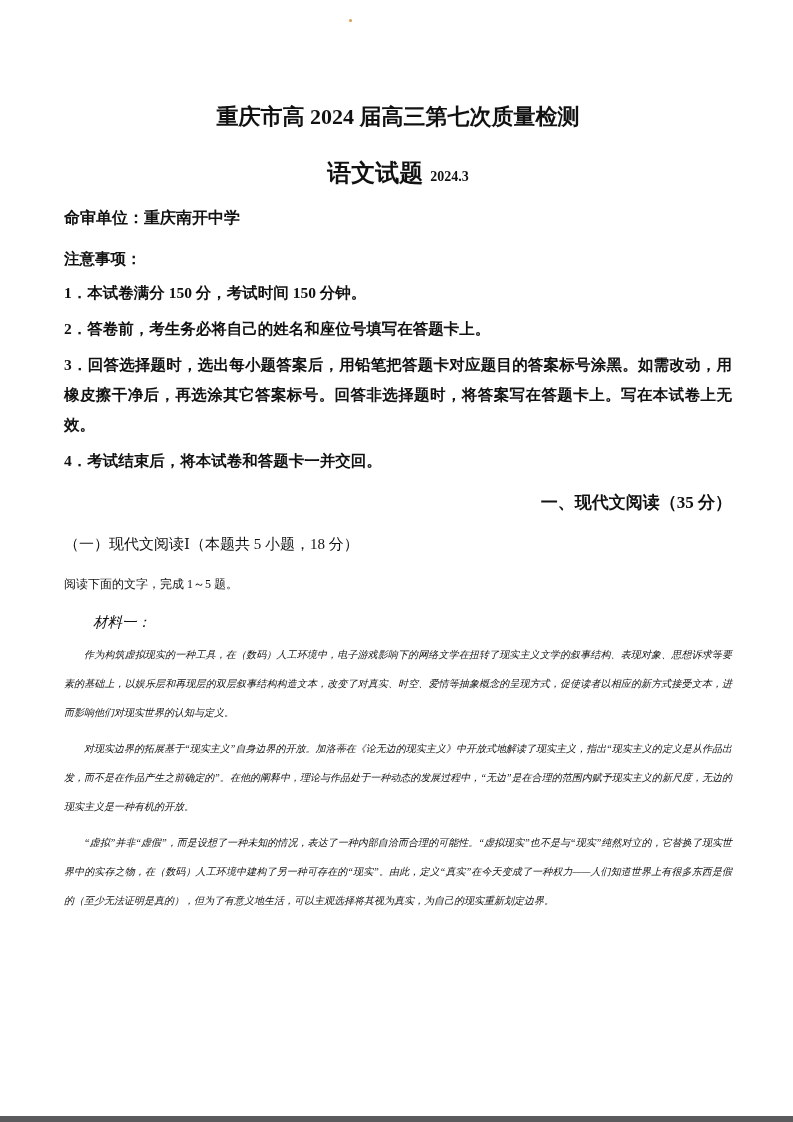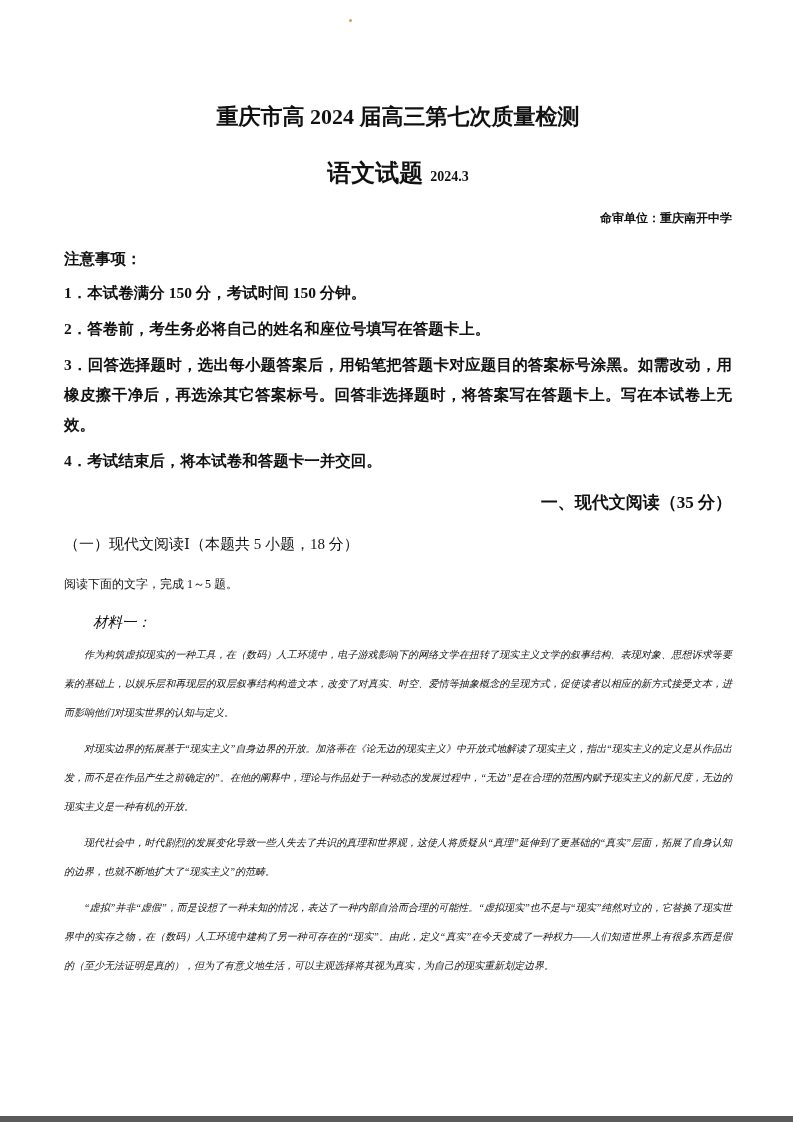--- a/index.html
+++ b/index.html
@@ -28,22 +28,22 @@
   }
   .subtitle-row {
     margin-top: 27px;
     text-align: center;
     line-height: 28px;
   }
   .subtitle { font-size: 24px; font-weight: bold; }
   .subtitle-date { font-size: 14px; font-weight: bold; margin-left: 7px; }
   .issuer {
     margin-top: 16px;
-    text-align: right;
-    font-size: 12px;
+    text-align: left;
+    font-size: 16px;
     font-weight: bold;
     line-height: 22px;
   }
   .notice-heading {
     margin-top: 17px;
     font-size: 15.5px;
     font-weight: bold;
     line-height: 26px;
   }
   .notice-item {
@@ -128,20 +128,19 @@
 
     <div class="section-heading">一、现代文阅读（35 分）</div>
     <div class="section-sub">（一）现代文阅读Ⅰ（本题共 5 小题，18 分）</div>
     <div class="section-instruction">阅读下面的文字，完成 1～5 题。</div>
 
     <div class="material-label">材料一：</div>
 
     <div class="material">
       <p class="material-para">作为构筑虚拟现实的一种工具，在（数码）人工环境中，电子游戏影响下的网络文学在扭转了现实主义文学的叙事结构、表现对象、思想诉求等要素的基础上，以娱乐层和再现层的双层叙事结构构造文本，改变了对真实、时空、爱情等抽象概念的呈现方式，促使读者以相应的新方式接受文本，进而影响他们对现实世界的认知与定义。</p>
       <p class="material-para">对现实边界的拓展基于“现实主义”自身边界的开放。加洛蒂在《论无边的现实主义》中开放式地解读了现实主义，指出“现实主义的定义是从作品出发，而不是在作品产生之前确定的”。在他的阐释中，理论与作品处于一种动态的发展过程中，“无边”是在合理的范围内赋予现实主义的新尺度，无边的现实主义是一种有机的开放。</p>
-      <p class="material-para">现代社会中，时代剧烈的发展变化导致一些人失去了共识的真理和世界观，这使人将质疑从“真理”延伸到了更基础的“真实”层面，拓展了自身认知的边界，也就不断地扩大了“现实主义”的范畴。</p>
       <p class="material-para">“虚拟”并非“虚假”，而是设想了一种未知的情况，表达了一种内部自洽而合理的可能性。“虚拟现实”也不是与“现实”纯然对立的，它替换了现实世界中的实存之物，在（数码）人工环境中建构了另一种可存在的“现实”。由此，定义“真实”在今天变成了一种权力——人们知道世界上有很多东西是假的（至少无法证明是真的），但为了有意义地生活，可以主观选择将其视为真实，为自己的现实重新划定边界。</p>
     </div>
 
   </div>
 
   <div class="bottom-bar"></div>
 </div>
 
 </body></html>

